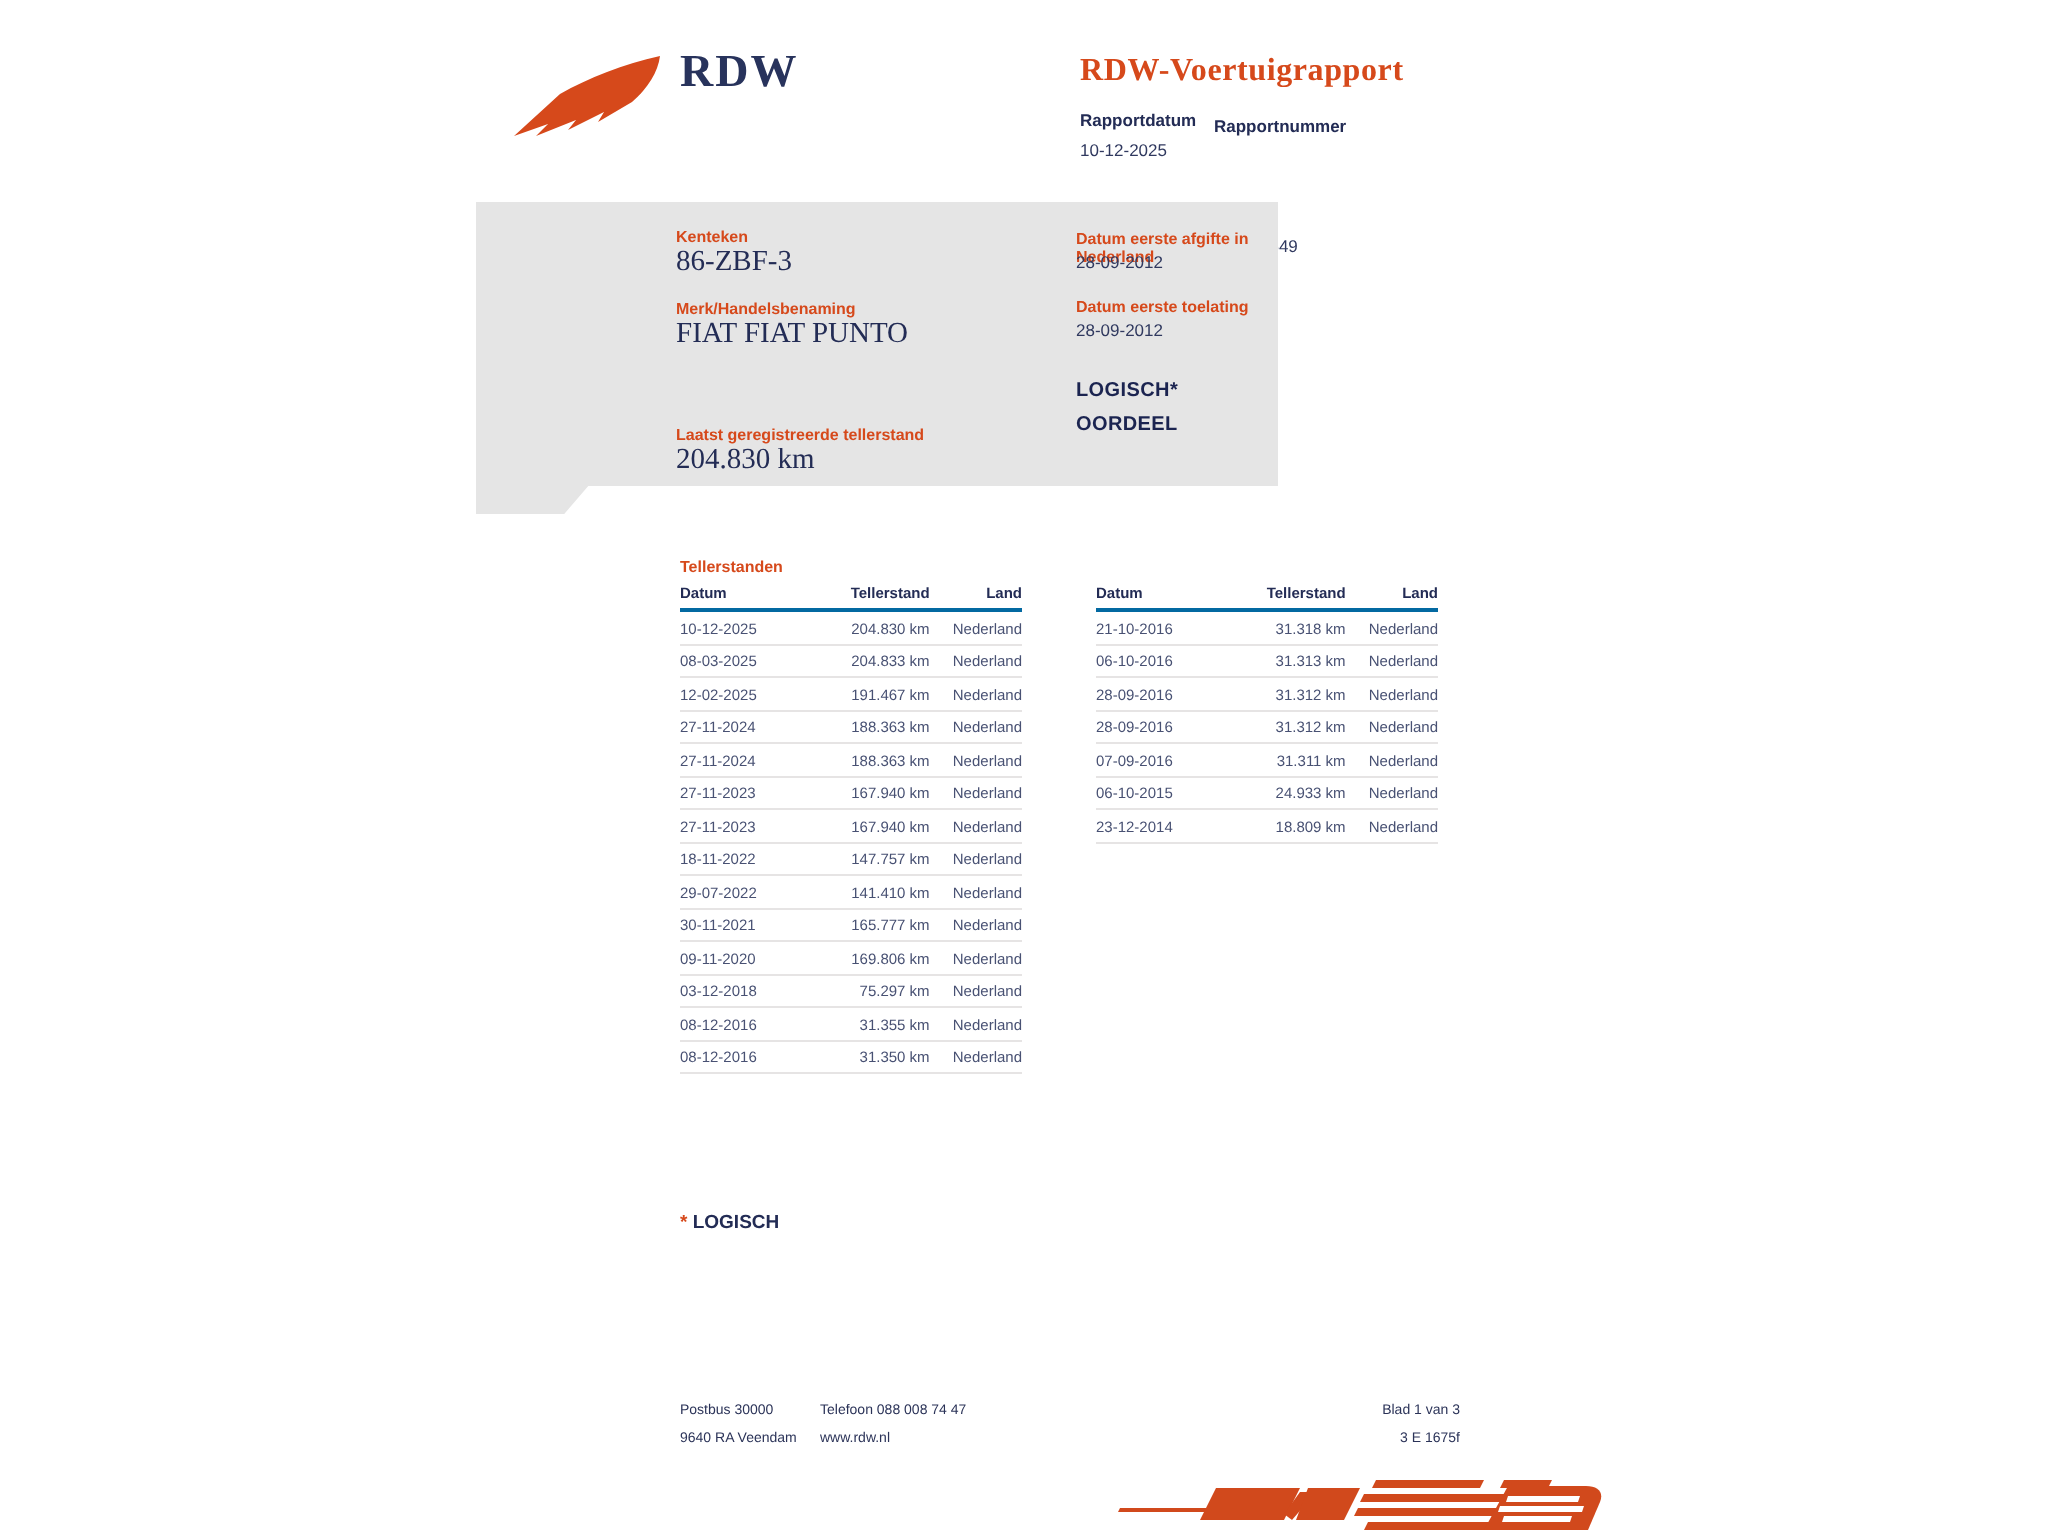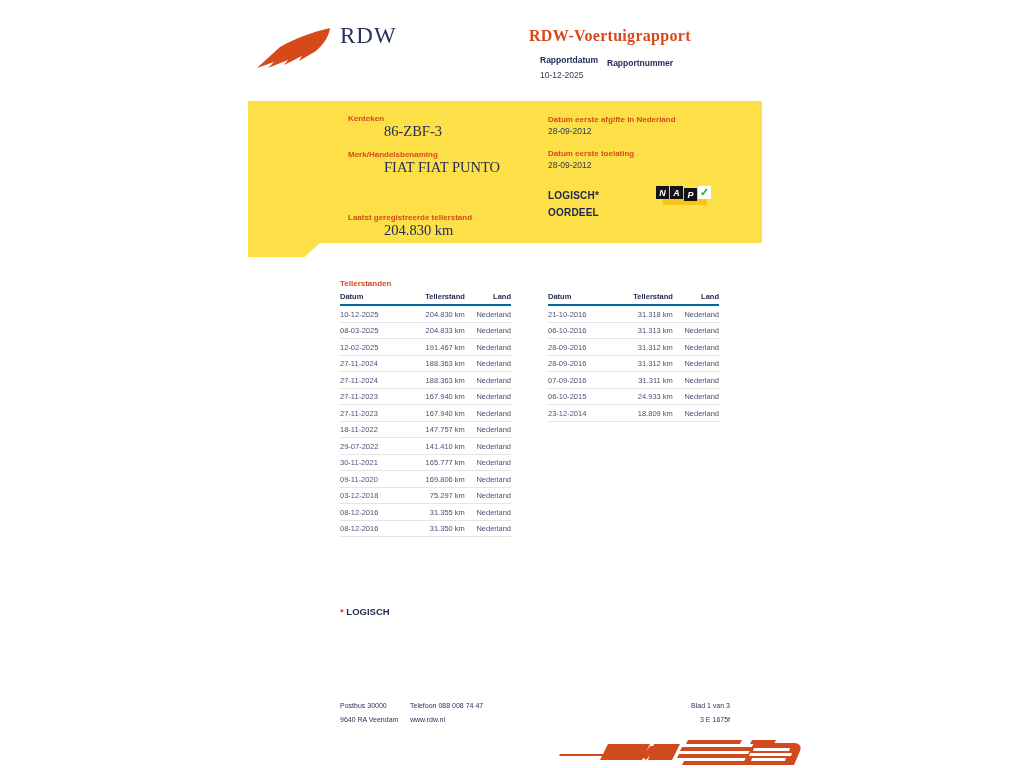--- a/index.html
+++ b/index.html
@@ -3,31 +3,31 @@
 <meta charset="utf-8">
 <style>
   * { margin:0; padding:0; box-sizing:border-box; }
   html,body { width:1024px; height:768px; background:#ffffff; overflow:hidden;
               font-family:"Liberation Sans", sans-serif; }
   .page { position:relative; width:1024px; height:768px; background:#ffffff; }
   .abs { position:absolute; }
 
   
   .rdw-wordmark { font-family:"Liberation Serif", serif; font-size:23px; letter-spacing:1px;
-                  color:#28335c; font-weight:400; }
+                  color:#28335c; font-weight:700; }
   .report-title { font-family:"Liberation Serif", serif; font-size:16px; font-weight:700;
                   color:#d6491b; letter-spacing:0.3px; }
   .meta-label { font-size:8.5px; font-weight:700; color:#232c55; }
   .meta-value { font-size:8.5px; color:#30395f; }
 
   
-  .panel { left:248px; top:101px; width:514px; height:156px; background:#fde047;
+  .panel { left:238px; top:101px; width:401px; height:156px; background:#e5e5e5;
            clip-path:polygon(0 0, 100% 0, 100% 91%, 14% 91%, 11% 100%, 0 100%); }
   .field-label { font-size:8px; font-weight:700; color:#d6491b; }
-  .field-value-serif { font-family:"Liberation Serif", serif; font-size:14.5px; color:#232c55;margin-left:36px; }
+  .field-value-serif { font-family:"Liberation Serif", serif; font-size:14.5px; color:#232c55; }
   .field-value-sans { font-size:8.5px; color:#30395f; }
   .oordeel { font-size:10px; font-weight:700; color:#1b2450; line-height:17px; letter-spacing:0.2px; }
 
   
   .nap { position:absolute; width:52px; height:22px; }
   .nap-yellow { position:absolute; left:7px; top:5px; width:44px; height:14px; background:#f6c516; }
   .nap-row { position:absolute; left:0; top:0; display:flex; }
   .nap-box { width:13px; height:13px; background:#141414; color:#ffffff; font-size:9px;
              font-weight:700; font-style:italic; display:flex; align-items:center;
              justify-content:center; margin-right:1px; }
@@ -59,21 +59,21 @@
 <body>
 
 <div class="page">
 
   <svg class="abs" style="left:254px; top:27px;" width="78" height="44" viewBox="0 0 78 44">
     <path fill="#d6491b" d="M76,1 C58,5 40,12 26,20 L3,41 L20,35 L14,41 L34,33 L30,38 L48,29 L45,34 L62,24 C70,17 75,9 76,1 Z"></path>
     <path fill="#d6491b" d="M70,14 L60,22 L66,20 Z"></path>
   </svg>
   <div class="abs rdw-wordmark" style="left:340px; top:23px;">RDW</div>
 
-  <div class="abs report-title" style="left:529px; top:27px;">RDW-Voertuigrapport</div>
+  <div class="abs report-title" style="left:540px; top:27px;">RDW-Voertuigrapport</div>
 
   <div class="abs meta-label" style="left:540px; top:55px;">Rapportdatum</div>
   <div class="abs meta-label" style="left:607px; top:58px;">Rapportnummer</div>
   <div class="abs meta-value" style="left:540px; top:70px;">10-12-2025</div>
   <div class="abs meta-value" style="left:607px; top:70px;margin-top:48px;">30.113.549</div>
 
   <div class="abs panel">
     <div class="abs field-label" style="left:100px; top:13px;">Kenteken</div>
     <div class="abs field-value-serif" style="left:100px; top:22px;">86-ZBF-3</div>
 

